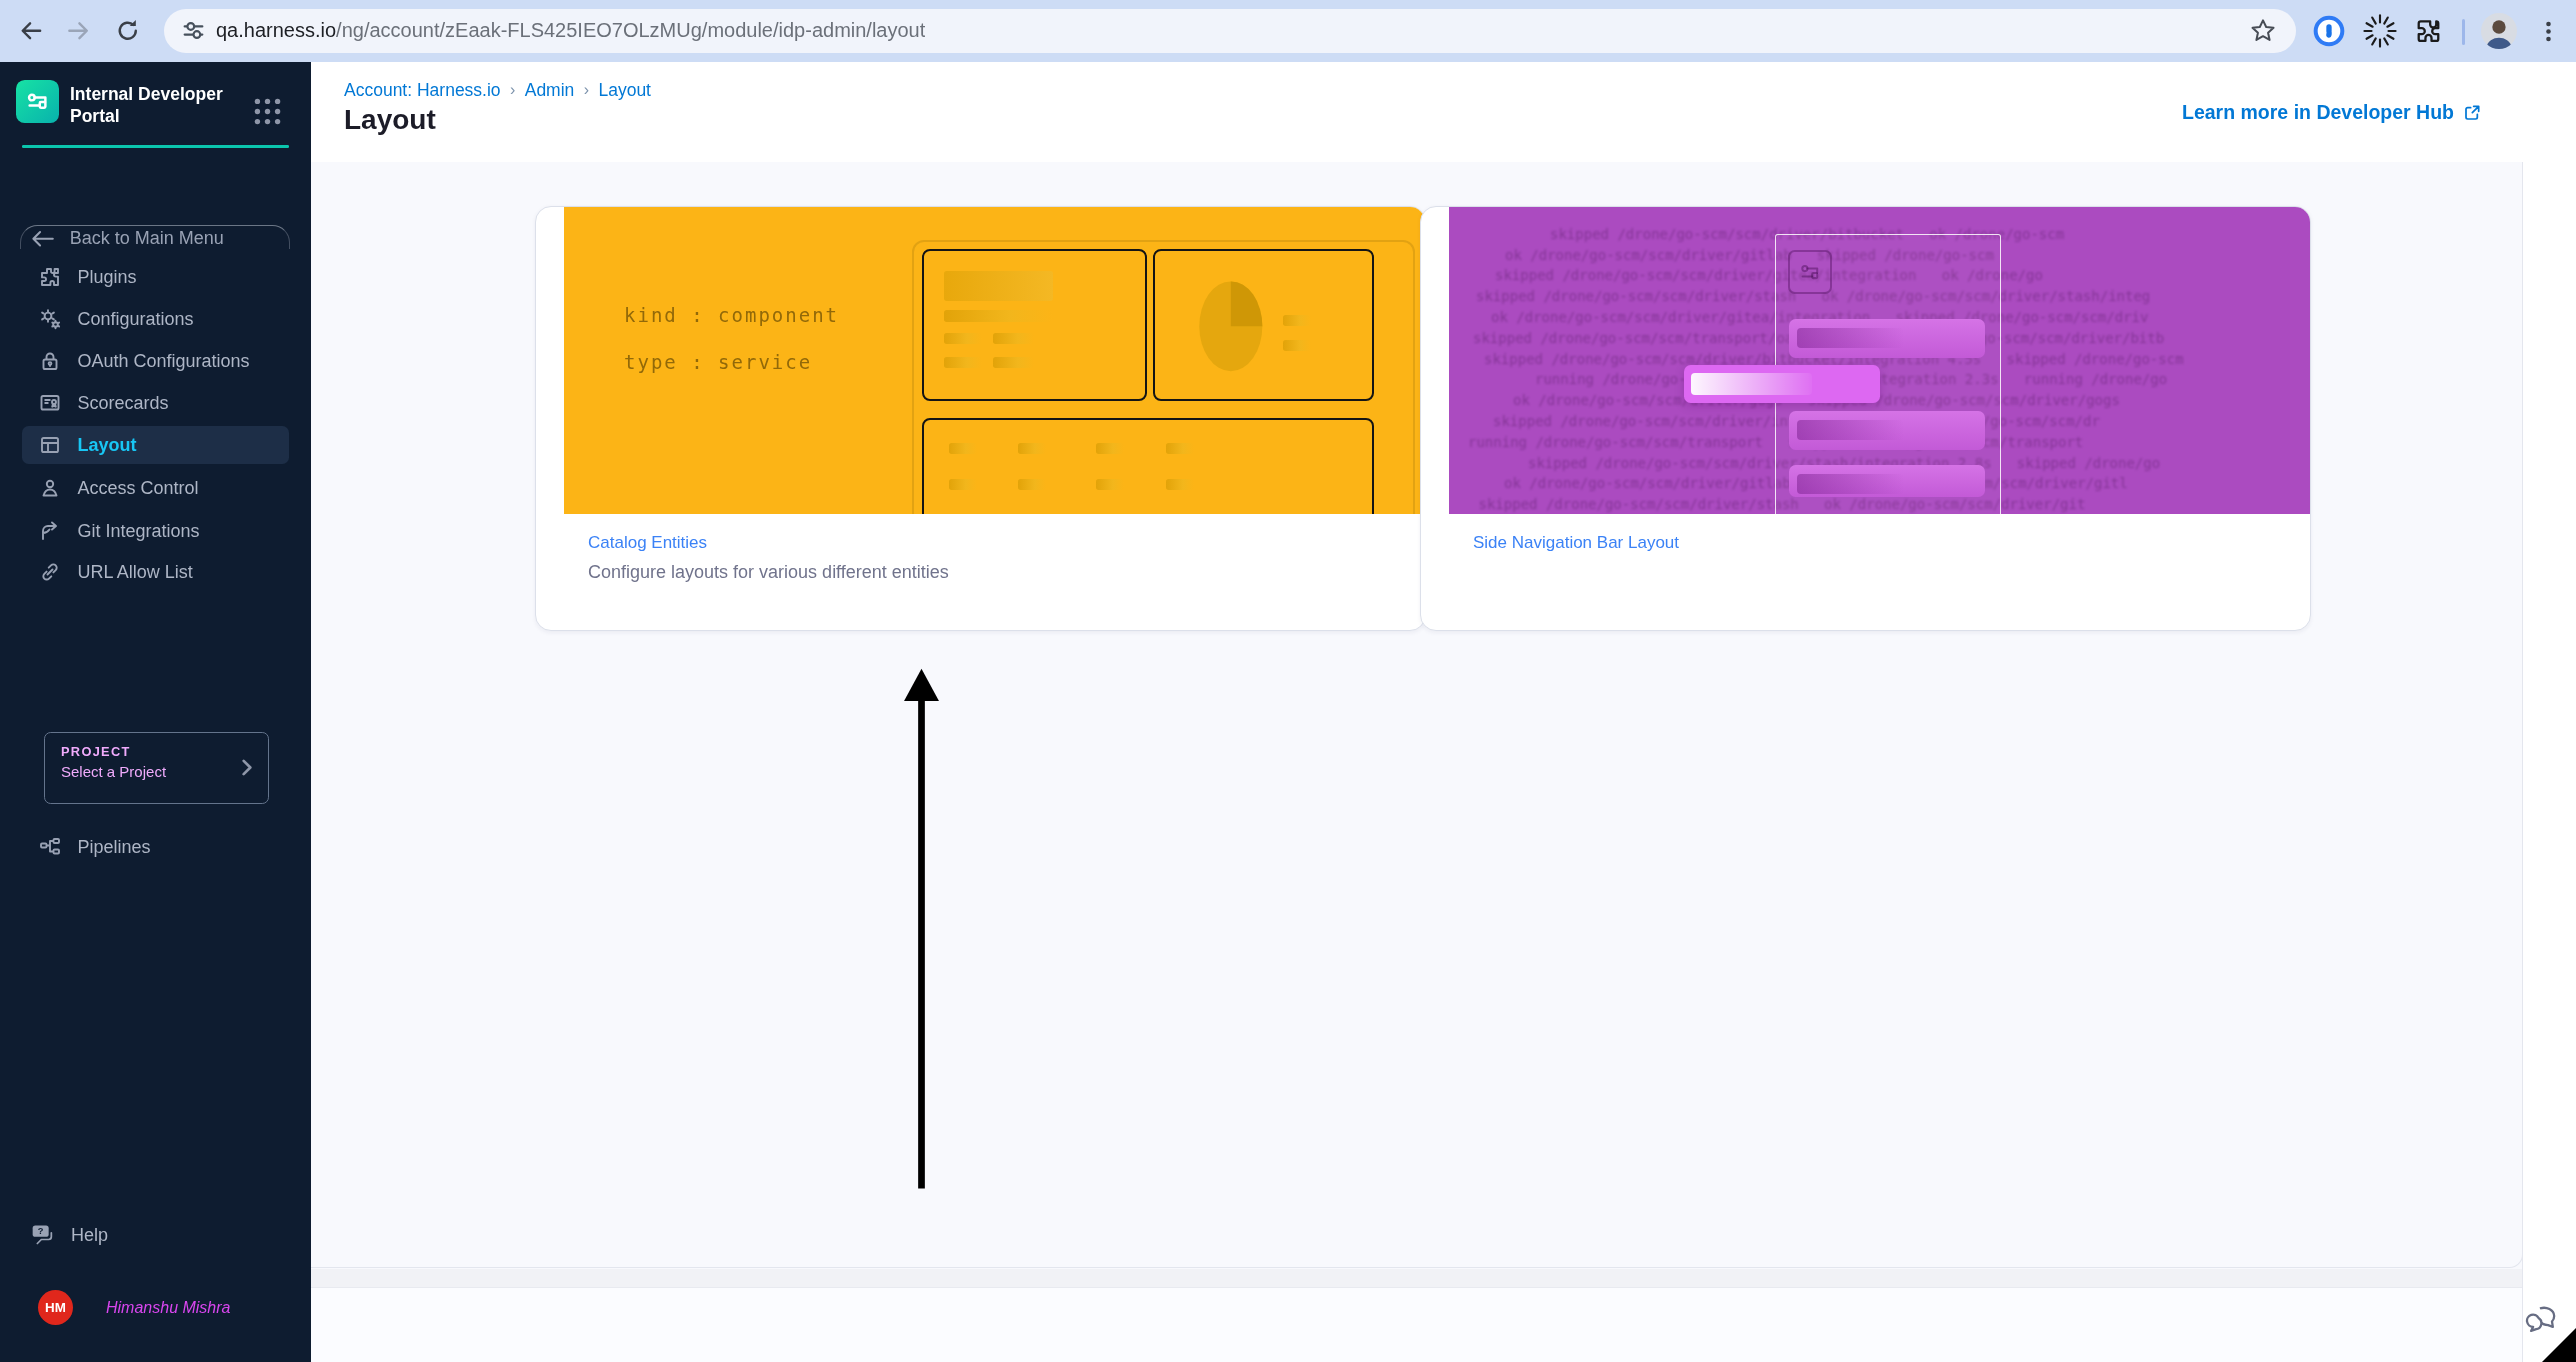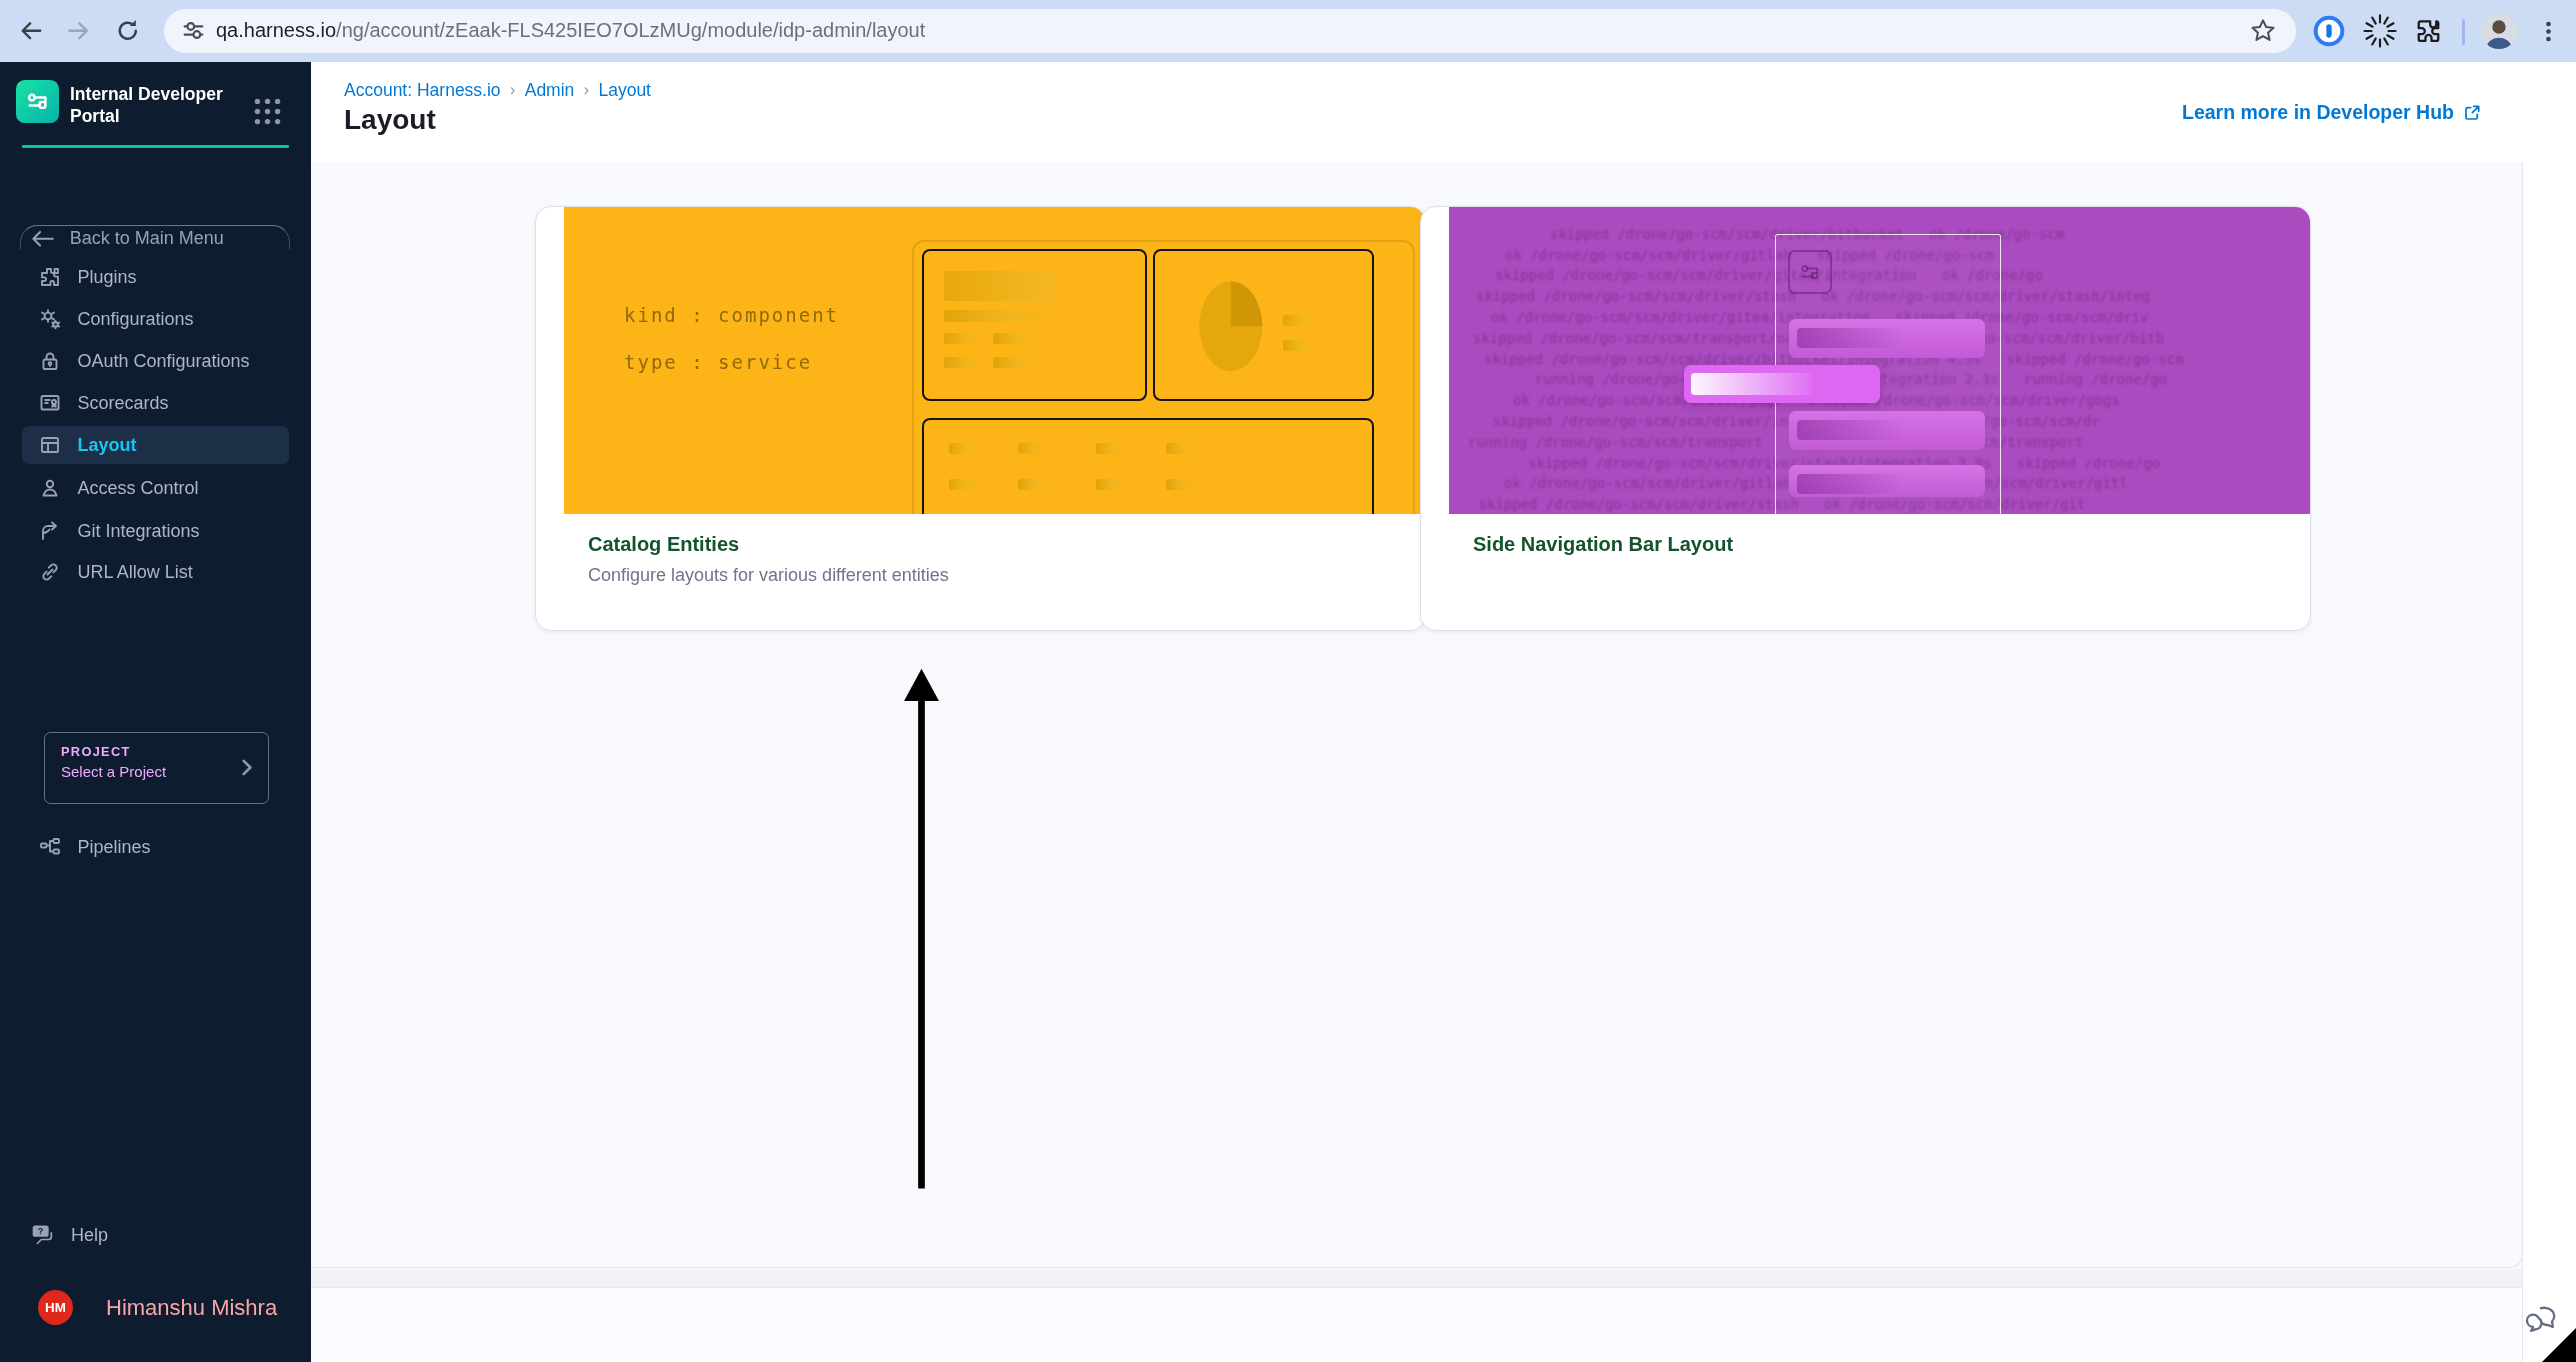--- a/index.html
+++ b/index.html
@@ -33,39 +33,39 @@
   .nav-item.active{background:#1d2e47;}
   .nav-item.active .nav-label{color:#18c6f4;font-weight:bold;}
   #project-card{left:44px;top:670px;width:223px;height:70px;border:1.3px solid #64748c;border-radius:6.7px;}
   #project-label{left:16px;top:10.7px;font-size:12.8px;font-weight:bold;letter-spacing:1.3px;color:#f0abfc;}
   #project-value{left:16px;top:29.5px;font-size:15px;color:#f0abfc;text-align:right;}
   #project-chevron{right:10.7px;top:23px;}
   #pipelines-row{top:766px;}
   #help-row{left:29.5px;top:1160px;display:flex;align-items:center;gap:13.4px;font-size:18px;color:#aeb6c6;}
   #user-row{left:38px;top:1228px;display:flex;align-items:center;gap:33px;}
   #user-avatar{width:35px;height:35px;border-radius:50%;background:#e0271c;color:#fff;font-size:13.4px;font-weight:bold;display:flex;align-items:center;justify-content:center;}
-  #user-name{font-size:22px;color:#fca5a5;}
+  #user-name{font-size:16px;color:#d946ef;font-style:italic;}
 
   
   #main-header{left:311px;top:62px;width:2265px;height:100px;background:#fff;border-bottom:1.3px solid #dcdfe8;}
   #breadcrumb{left:33px;top:17.5px;display:flex;gap:9.4px;align-items:center;font-size:17.5px;color:#0278d5;}
   #breadcrumb .crumb{cursor:pointer;}
   #breadcrumb .sep{color:#7e94ad;font-size:16px;}
   #page-title{left:33px;top:42px;font-size:28px;font-weight:bold;color:#1c1c28;}
   #learn-more{right:94px;top:39px;display:flex;align-items:center;gap:8px;color:#0278d5;font-size:19.5px;font-weight:bold;}
   #content{left:311px;top:162px;width:2211px;height:1105px;background:#f8f9fd;border-right:1.3px solid #e3e6ee;border-bottom:1.3px solid #e3e6ee;border-radius:0 0 13.4px 0;}
   #bottom-band{left:311px;top:1269px;width:2211px;height:18px;background:#f1f2f6;border-bottom:1.3px solid #e8eaf0;}
   #bottom-rest{left:311px;top:1288px;width:2211px;height:75px;background:#fbfcff;}
   #right-strip{left:2522px;top:162px;width:54px;height:1200px;background:#ffffff;}
 
   
   .card{top:44px;width:861px;height:423px;background:#fff;border:1.3px solid #dce0ea;border-radius:16px;box-shadow:0 1.3px 4px rgba(30,40,80,.06);overflow:hidden;padding-left:28px;}
   .preview{position:relative;width:100%;height:307px;overflow:hidden;}
   .card-footer{padding:19px 24px;display:flex;flex-direction:column;gap:9.4px;}
-  .card-title{font-size:20px;font-weight:bold;color:#14532d;}
+  .card-title{font-size:17px;font-weight:normal;color:#3b82f6;}
   .card-desc{font-size:18px;color:#70738c;}
 
   
   #prev-catalog{background:#fcb416;}
   .mono-line{position:absolute;left:60px;font-family:"DejaVu Sans Mono",monospace;font-size:19px;letter-spacing:2px;color:rgba(122,88,6,.82);}
   #wf-outer{left:348px;top:33px;width:499px;height:349px;border:2px solid rgba(95,66,0,.16);border-radius:12px;}
   .wf-box{border:2px solid #141414;border-radius:8px;}
   .wf-bar{position:absolute;border-radius:2.7px;background:linear-gradient(90deg,#e2a309 0%,#f2b61c 60%,rgba(244,184,30,0) 100%);}
   .wf-bar.solid{background:linear-gradient(90deg,#e8a80c,#f4b824);}
 

